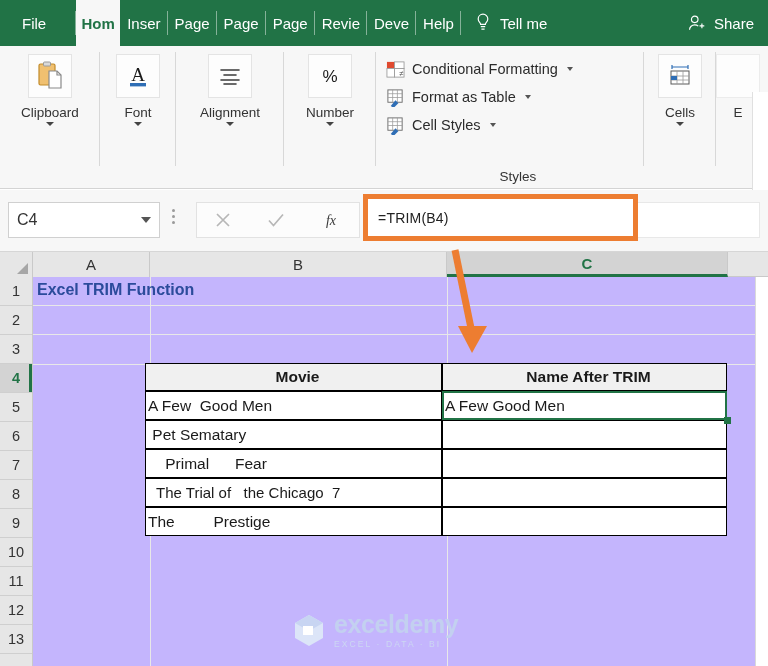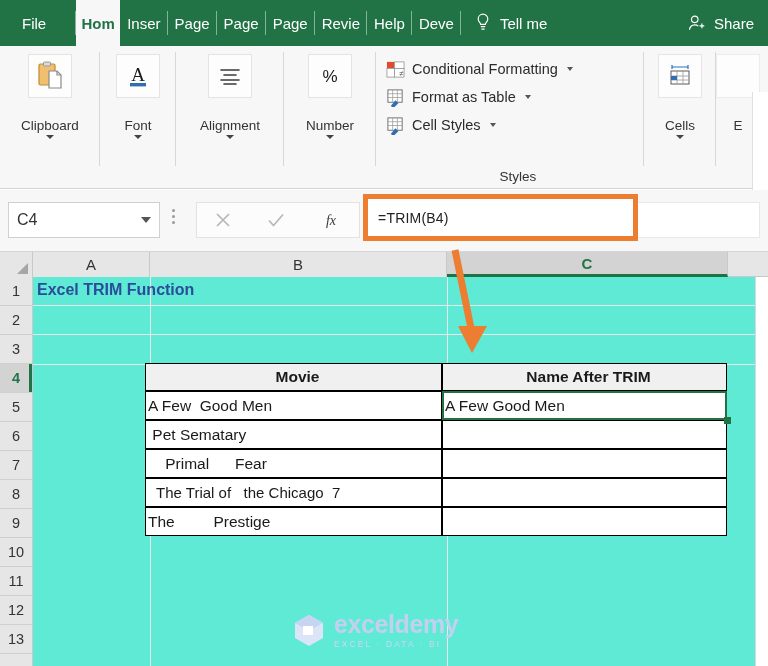--- a/index.html
+++ b/index.html
@@ -54,21 +54,21 @@
     align-items: center; padding-top: 8px;
   }
   .rgroup .divider {
     position: absolute; right: 0; top: 6px; bottom: 22px;
     width: 1px; background: #d8d8d8;
   }
   .bigbtn {
     width: 44px; height: 44px; border: 1px solid #e4e4e4; background: #fdfdfd;
     display: flex; align-items: center; justify-content: center;
   }
-  .glabel { font-size: 13.5px; color: #333; margin-top: 20px; }
+  .glabel { font-size: 13.5px; color: #333; margin-top: 7px; }
   .gcaret {
     margin-top: 2px; width: 0; height: 0;
     border-left: 4px solid transparent; border-right: 4px solid transparent;
     border-top: 4px solid #444;
   }
   .grp-clip  { width: 100px; }
   .grp-font  { width: 76px; }
   .grp-align { width: 108px; }
   .grp-num   { width: 92px; }
 
@@ -175,21 +175,21 @@
     font-size: 14.5px; color: #333;
     border-bottom: 1px solid #cfcfcf;
   }
   .rh.sel { background: #d3d3d3; color: #217346; font-weight: 600; }
   .rh.sel::after {
     content: ""; position: absolute; right: 0; top: 0; bottom: 0;
     width: 3px; background: #217346;
   }
   .cells {
     position: absolute; left: 33px; top: 25px; right: 0; bottom: 0;
-    background: #5eead4;
+    background: #c4b5fd;
     text-decoration: underline;
   }
   .gridline-h { position: absolute; left: 0; right: 0; height: 1px; background: #e8e8e8; }
   .gridline-v { position: absolute; top: 0; bottom: 0; width: 1px; background: #e8e8e8; }
 
   .a1title {
     position: absolute; left: 4px; top: 4px;
     font-size: 16px; font-weight: bold; color: #2b4b9b;
     white-space: nowrap;
   }
@@ -261,25 +261,25 @@
     </div>
     <div class="tab">
       <span>Page</span>
       <span class="sep"></span>
     </div>
     <div class="tab">
       <span>Revie</span>
       <span class="sep"></span>
     </div>
     <div class="tab">
+      <span>Deve</span>
+      <span class="sep"></span>
+    </div>
+    <div class="tab">
       <span>Help</span>
-      <span class="sep"></span>
-    </div>
-    <div class="tab">
-      <span>Deve</span>
       <span class="sep"></span>
     </div>
     <div class="tellme-wrap">
       <svg class="bulb" viewBox="0 0 16 20">
         <path d="M8 1.2c-2.7 0-4.8 2.1-4.8 4.7 0 1.9 1 3 1.8 4 .4.5.6.9.6 1.4h4.8c0-.5.2-.9.6-1.4.8-1 1.8-2.1 1.8-4 0-2.6-2.1-4.7-4.8-4.7z" fill="none" stroke="#ffffff" stroke-width="1.2"></path>
         <path d="M5.8 13.6h4.4M6.4 16.2h3.2" stroke="#ffffff" stroke-width="1.2" fill="none"></path>
       </svg>
       <span>Tell me</span>
     </div>
     <div class="share-wrap">

